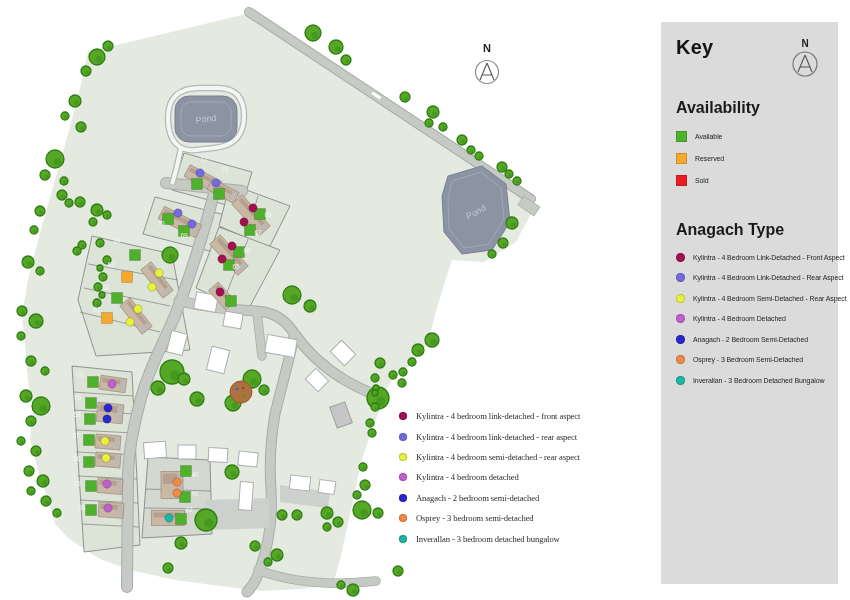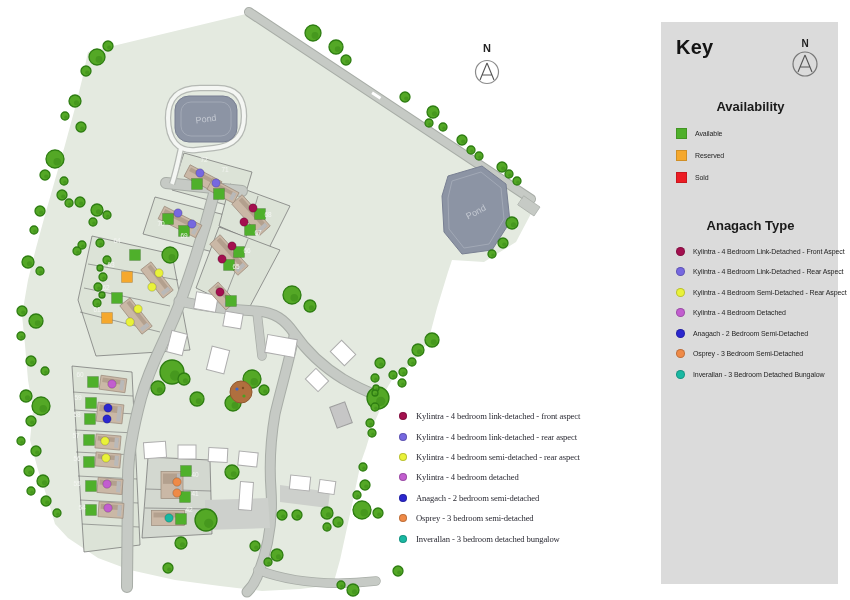--- a/index.html
+++ b/index.html
@@ -7,21 +7,21 @@
          font-family:"Liberation Sans",sans-serif;}
   #site-svg{position:absolute;left:0;top:0;}
 
   
   #key-panel{position:absolute;left:661px;top:22px;width:177px;height:562px;
              background:#dbdbdb;box-sizing:border-box;padding:12px 13px;}
   #key-title{font-size:20px;font-weight:bold;color:#141414;margin:2px 0 12px 2px;letter-spacing:.2px;}
   .north{position:absolute;width:34px;text-align:center;}
   #key-north{right:16px;top:16px;}
   .north .n-label{font-size:10px;font-weight:bold;color:#222;display:block;margin-bottom:1px;}
-  .section-h{font-size:13px;font-weight:bold;color:#1a1a1a;margin:0 0 0 2px;text-align:center;}
+  .section-h{font-size:16px;font-weight:bold;color:#1a1a1a;margin:0 0 0 2px;}
   #avail-head{margin-top:40px;}
   #ptype-head{margin-top:30px;}
   .leg-list{list-style:none;margin:8px 0 0 0;padding:0;}
   #avail-list li{display:flex;align-items:center;height:22px;}
   #ptype-list li{display:flex;align-items:center;height:20.5px;}
   .swatch{width:11px;height:11px;flex:0 0 11px;margin:0 8px 0 2px;box-shadow:inset 0 0 0 1px rgba(0,0,0,.15);}
   .pdot{width:9px;height:9px;flex:0 0 9px;border-radius:50%;margin:0 8px 0 2px;
         box-shadow:inset 0 0 0 1px rgba(0,0,0,.2);}
   .leg-label{font-size:7px;color:#1f1f1f;white-space:nowrap;letter-spacing:-0.1px;}
 

